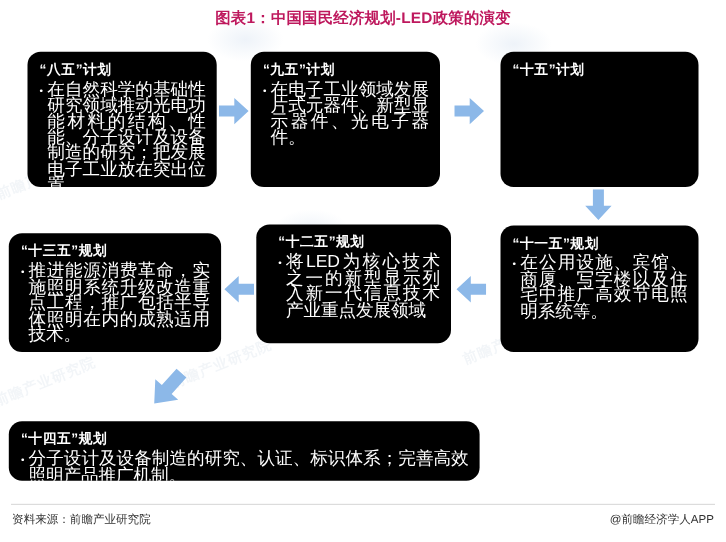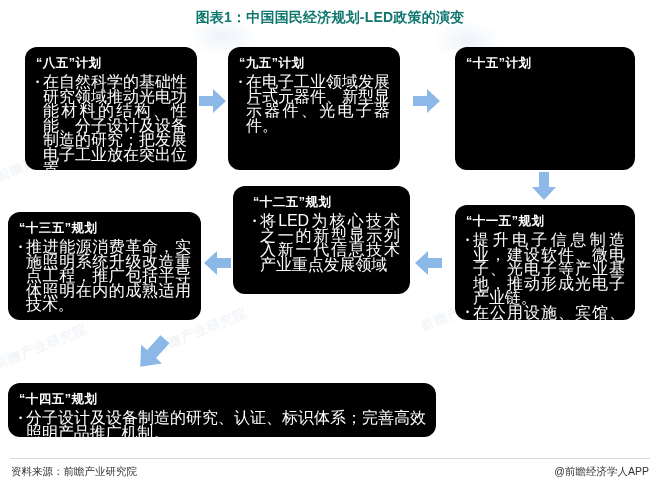--- a/index.html
+++ b/index.html
@@ -40,21 +40,21 @@
   .title-bar {
     position: absolute;
     top: 8px;
     left: 0;
     width: 660px;
     text-align: center;
   }
   .title-text {
     font-size: 14px;
     font-weight: bold;
-    color: #0f766e;
+    color: #be185d;
     letter-spacing: 0.2px;
   }
 
   
   .box {
     position: absolute;
     background: #000000;
     border-radius: 12px;
     color: #ffffff;
     box-sizing: border-box;
@@ -90,21 +90,21 @@
     left: 0;
     top: -0.5px;
     font-size: 9px;
   }
 
   
   #box-85  { left: 25px;  top: 47px;  width: 172px; height: 123px; }
   #box-95  { left: 228px; top: 47px;  width: 172px; height: 123px; }
   #box-15  { left: 455px; top: 47px;  width: 180px; height: 123px; }
   #box-115 { left: 455px; top: 205px; width: 180px; height: 115px; }
-  #box-125 { left: 233px; top: 186px; width: 177px; height: 108px; padding-left: 20px; }
+  #box-125 { left: 233px; top: 204px; width: 177px; height: 108px; padding-left: 20px; }
   #box-135 { left: 8px;   top: 212px; width: 193px; height: 108px; }
   #box-145 { left: 8px;   top: 383px; width: 428px; height: 54px; }
 
   
   .arrow {
     position: absolute;
     pointer-events: none;
   }
   .arrow svg { display: block; }
 
@@ -162,21 +162,20 @@
   </ul>
 </div>
 
 <div class="box" id="box-15">
   <div class="box-title">“十五”计划</div>
 </div>
 
 <div class="box" id="box-115">
   <div class="box-title">“十一五”规划</div>
   <ul class="box-list">
-    <li>提升电子信息制造业，建设软件、微电子、光电子等产业基地，推动形成光电子产业链。</li>
     <li>在公用设施、宾馆、商厦、写字楼以及住宅中推广高效节电照明系统等。</li>
   </ul>
 </div>
 
 <div class="box" id="box-125">
   <div class="box-title">“十二五”规划</div>
   <ul class="box-list">
     <li>将LED为核心技术之一的新型显示列入新一代信息技术产业重点发展领域</li>
   </ul>
 </div>

